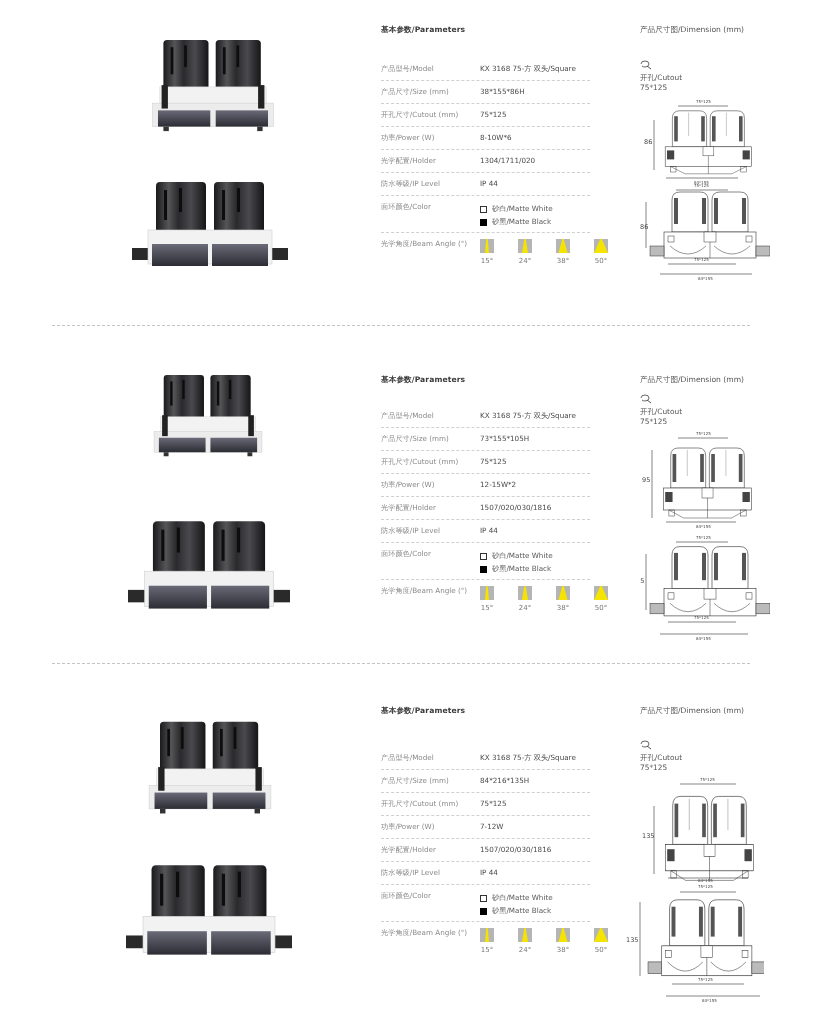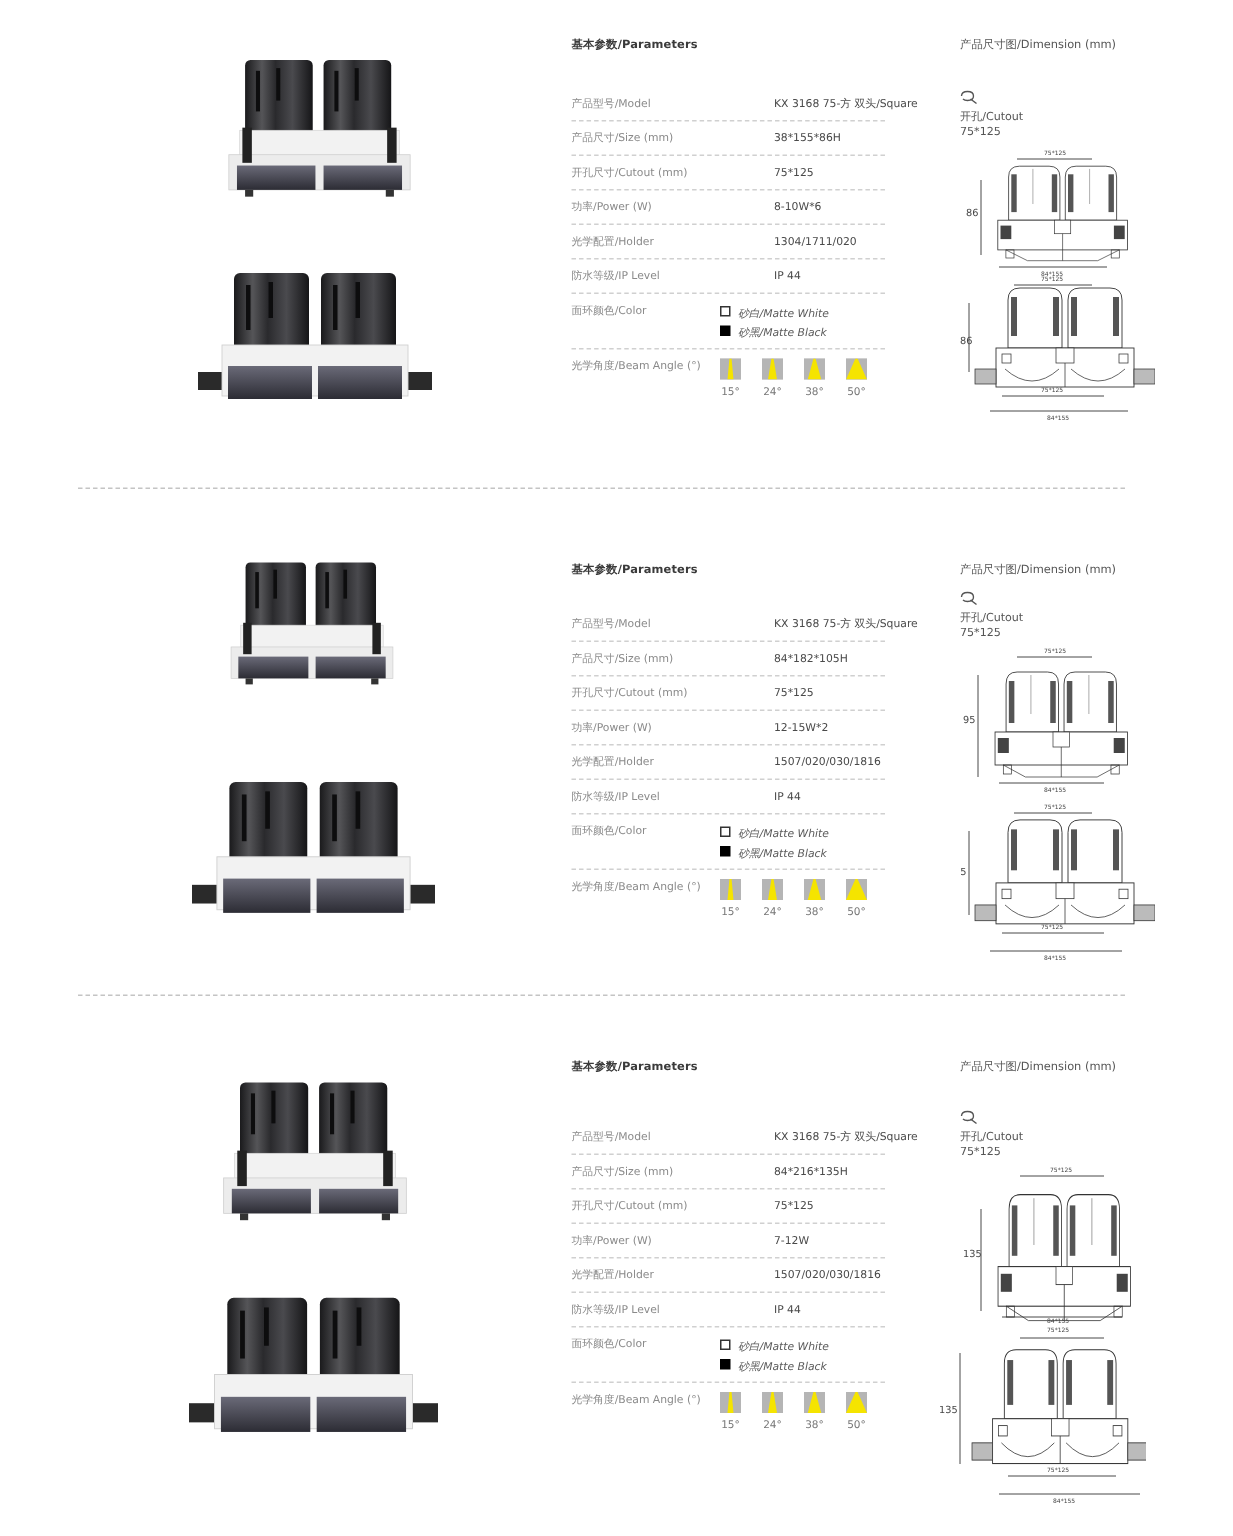--- a/index.html
+++ b/index.html
@@ -6,26 +6,26 @@
   body{width:822px;height:1024px;position:relative;overflow:hidden;font-family:"DejaVu Sans","Liberation Sans",sans-serif;color:#6b6b6b;}
   .section{position:absolute;left:0;width:822px;}
   .divider{position:absolute;left:52px;width:698px;height:0;border-top:1px dashed #c4c4c4;}
   .photo{position:absolute;}
   .params-title{position:absolute;left:381px;font-size:7.6px;color:#3a3a3a;font-weight:bold;letter-spacing:0.1px;}
   .dim-title{position:absolute;left:640px;font-size:7.6px;color:#555;}
   .ptable{position:absolute;left:381px;width:209px;}
   .prow{position:relative;border-bottom:1px dashed #d0d0d0;height:22px;}
   .prow.last{border-bottom:none;}
   .plabel{position:absolute;left:0;top:6px;font-size:7.2px;color:#8a8a8a;white-space:nowrap;}
-  .pval{position:absolute;left:99px;top:6px;font-size:7.2px;color:#4a4a4a;white-space:nowrap;margin-left:36px;}
-  .color-opt{position:absolute;left:99px;font-size:7.2px;color:#5a5a5a;white-space:nowrap;display:flex;font-style:italic;}
+  .pval{position:absolute;left:99px;top:6px;font-size:7.2px;color:#4a4a4a;white-space:nowrap;}
+  .color-opt{position:absolute;left:99px;font-size:7.2px;color:#5a5a5a;white-space:nowrap;display:flex;align-items:center;}
   .swatch{display:inline-block;width:7px;height:7px;margin-right:5px;box-sizing:border-box;}
   .swatch.white{border:1px solid #333;background:#fff;}
   .swatch.black{background:#000;}
-  .beams{position:absolute;left:99px;top:6px;display:flex;gap:14px;}
+  .beams{position:absolute;left:99px;top:6px;display:flex;gap:24px;}
   .beam{width:14px;display:flex;flex-direction:column;align-items:center;}
   .beam-box{width:14px;height:14px;background:#b5b5b5;position:relative;overflow:hidden;}
   .beam-lbl{font-size:7px;color:#777;margin-top:4px;}
   .cutout{position:absolute;left:640px;font-size:7.4px;color:#555;line-height:10px;}
   .cut-icon{display:block;margin-bottom:3px;}
   .drawing{position:absolute;}
   .dimtxt{font-size:4px;fill:#444;font-family:"DejaVu Sans",sans-serif;}
   .dimbig{font-size:6.5px;fill:#444;font-family:"DejaVu Sans",sans-serif;}
 </style>
 </head>
@@ -248,21 +248,21 @@
 
   <div class="params-title" style="top:375px;">基本参数/Parameters</div>
 
   <div class="ptable" style="top:405px;">
     <div class="prow">
         <span class="plabel">产品型号/Model</span>
         <span class="pval">KX 3168  75-方 双头/Square</span>
       </div>
     <div class="prow">
         <span class="plabel">产品尺寸/Size (mm)</span>
-        <span class="pval">84*182*105H</span>
+        <span class="pval">73*155*105H</span>
       </div>
     <div class="prow">
         <span class="plabel">开孔尺寸/Cutout (mm)</span>
         <span class="pval">75*125</span>
       </div>
     <div class="prow">
         <span class="plabel">功率/Power (W)</span>
         <span class="pval">12-15W*2</span>
       </div>
     <div class="prow">

